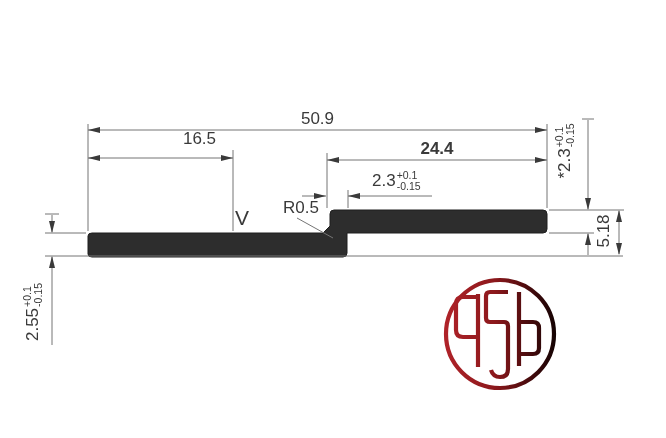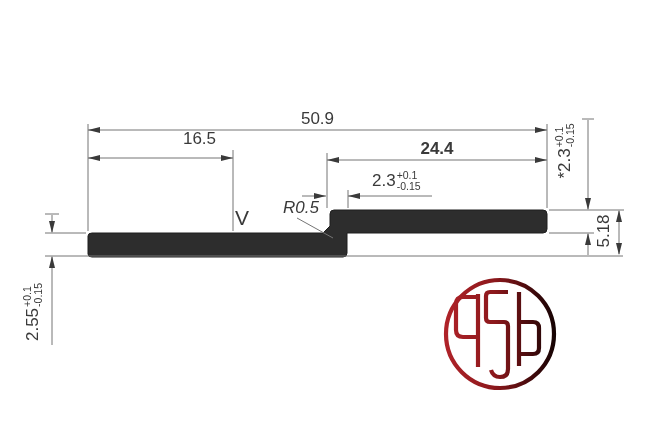--- a/index.html
+++ b/index.html
@@ -14,21 +14,21 @@
   }
   .dim-label.centered{justify-content:center;}
   .tol-stack{
     display:inline-flex;flex-direction:column;font-size:10.5px;line-height:1.05;
     margin-left:1px;transform:translateY(-2px);letter-spacing:0;
   }
   .rot{
     position:absolute;transform:translate(-50%,-50%) rotate(-90deg);
     display:flex;align-items:flex-start;white-space:nowrap;font-size:17px;line-height:1;
   }
-  .radius-label{font-style:italic;}
+  .radius-label{}
   .vmark{font-size:21px;}
 </style>
 </head>
 <body>
 
 <div id="canvas">
 
   <svg id="draw-svg" width="666" height="438" viewBox="0 0 666 438">
     <defs>
       <linearGradient id="logoGrad" gradientUnits="userSpaceOnUse" x1="444" y1="334" x2="556" y2="334">

